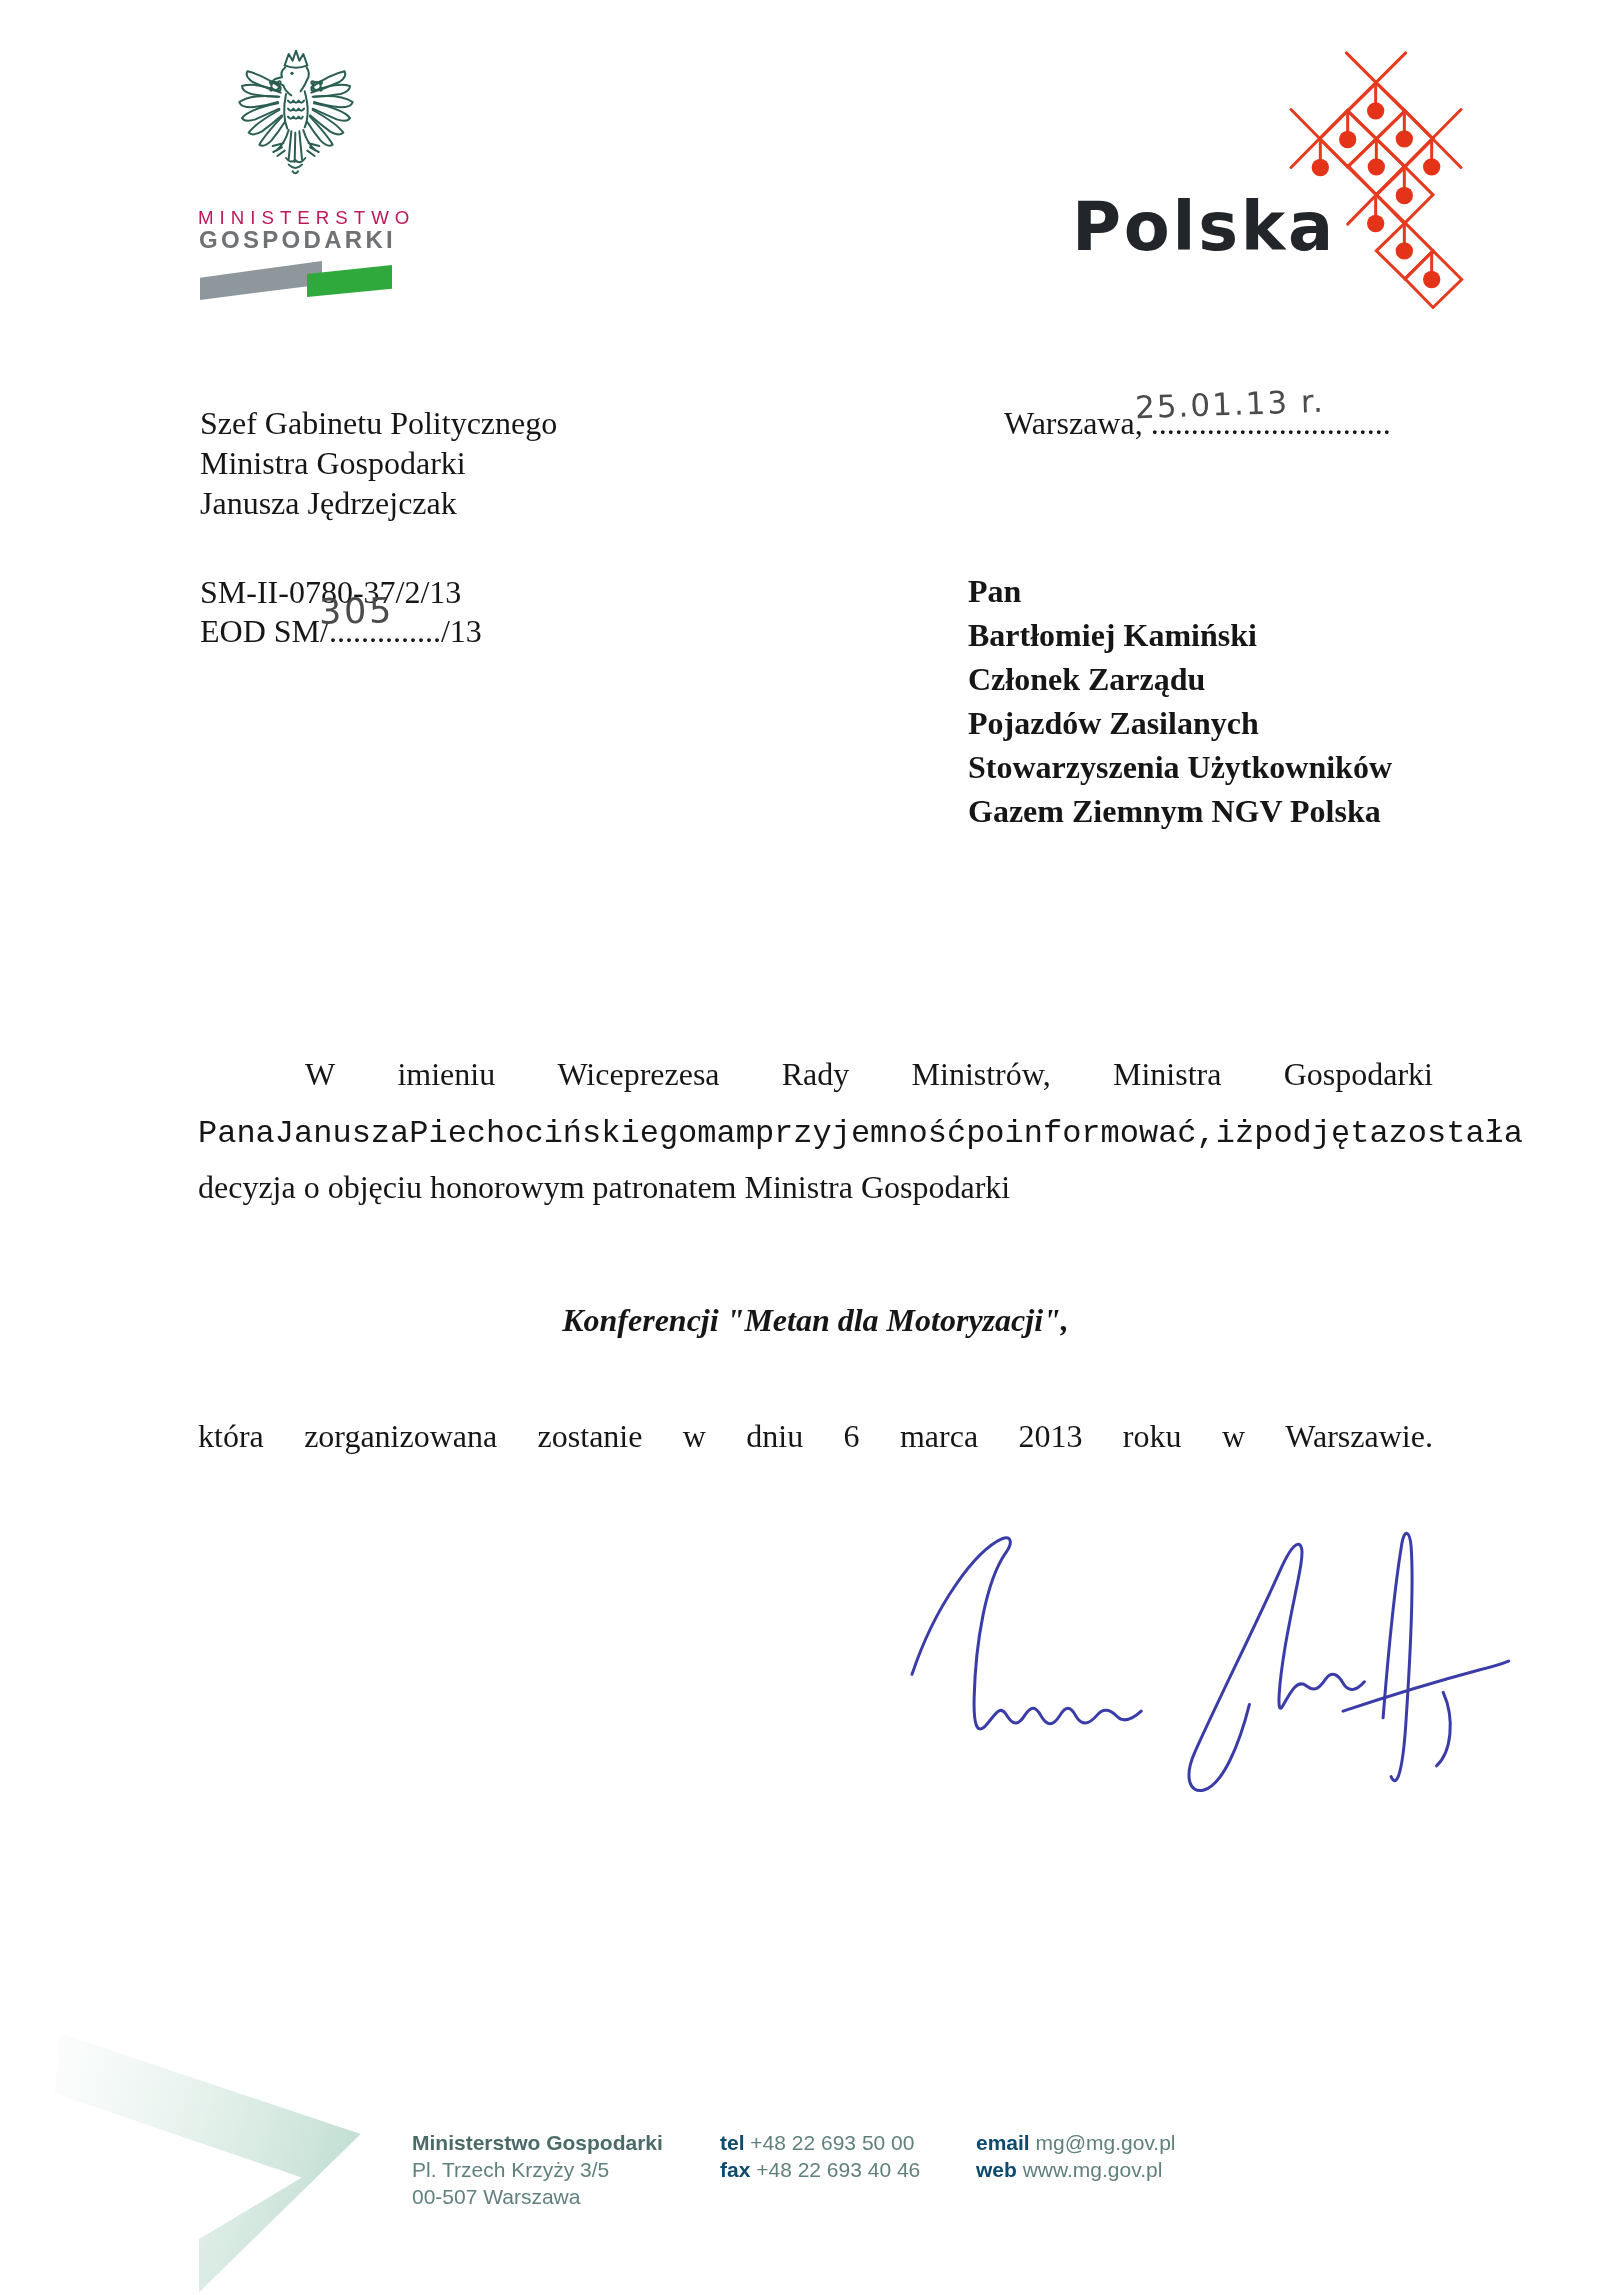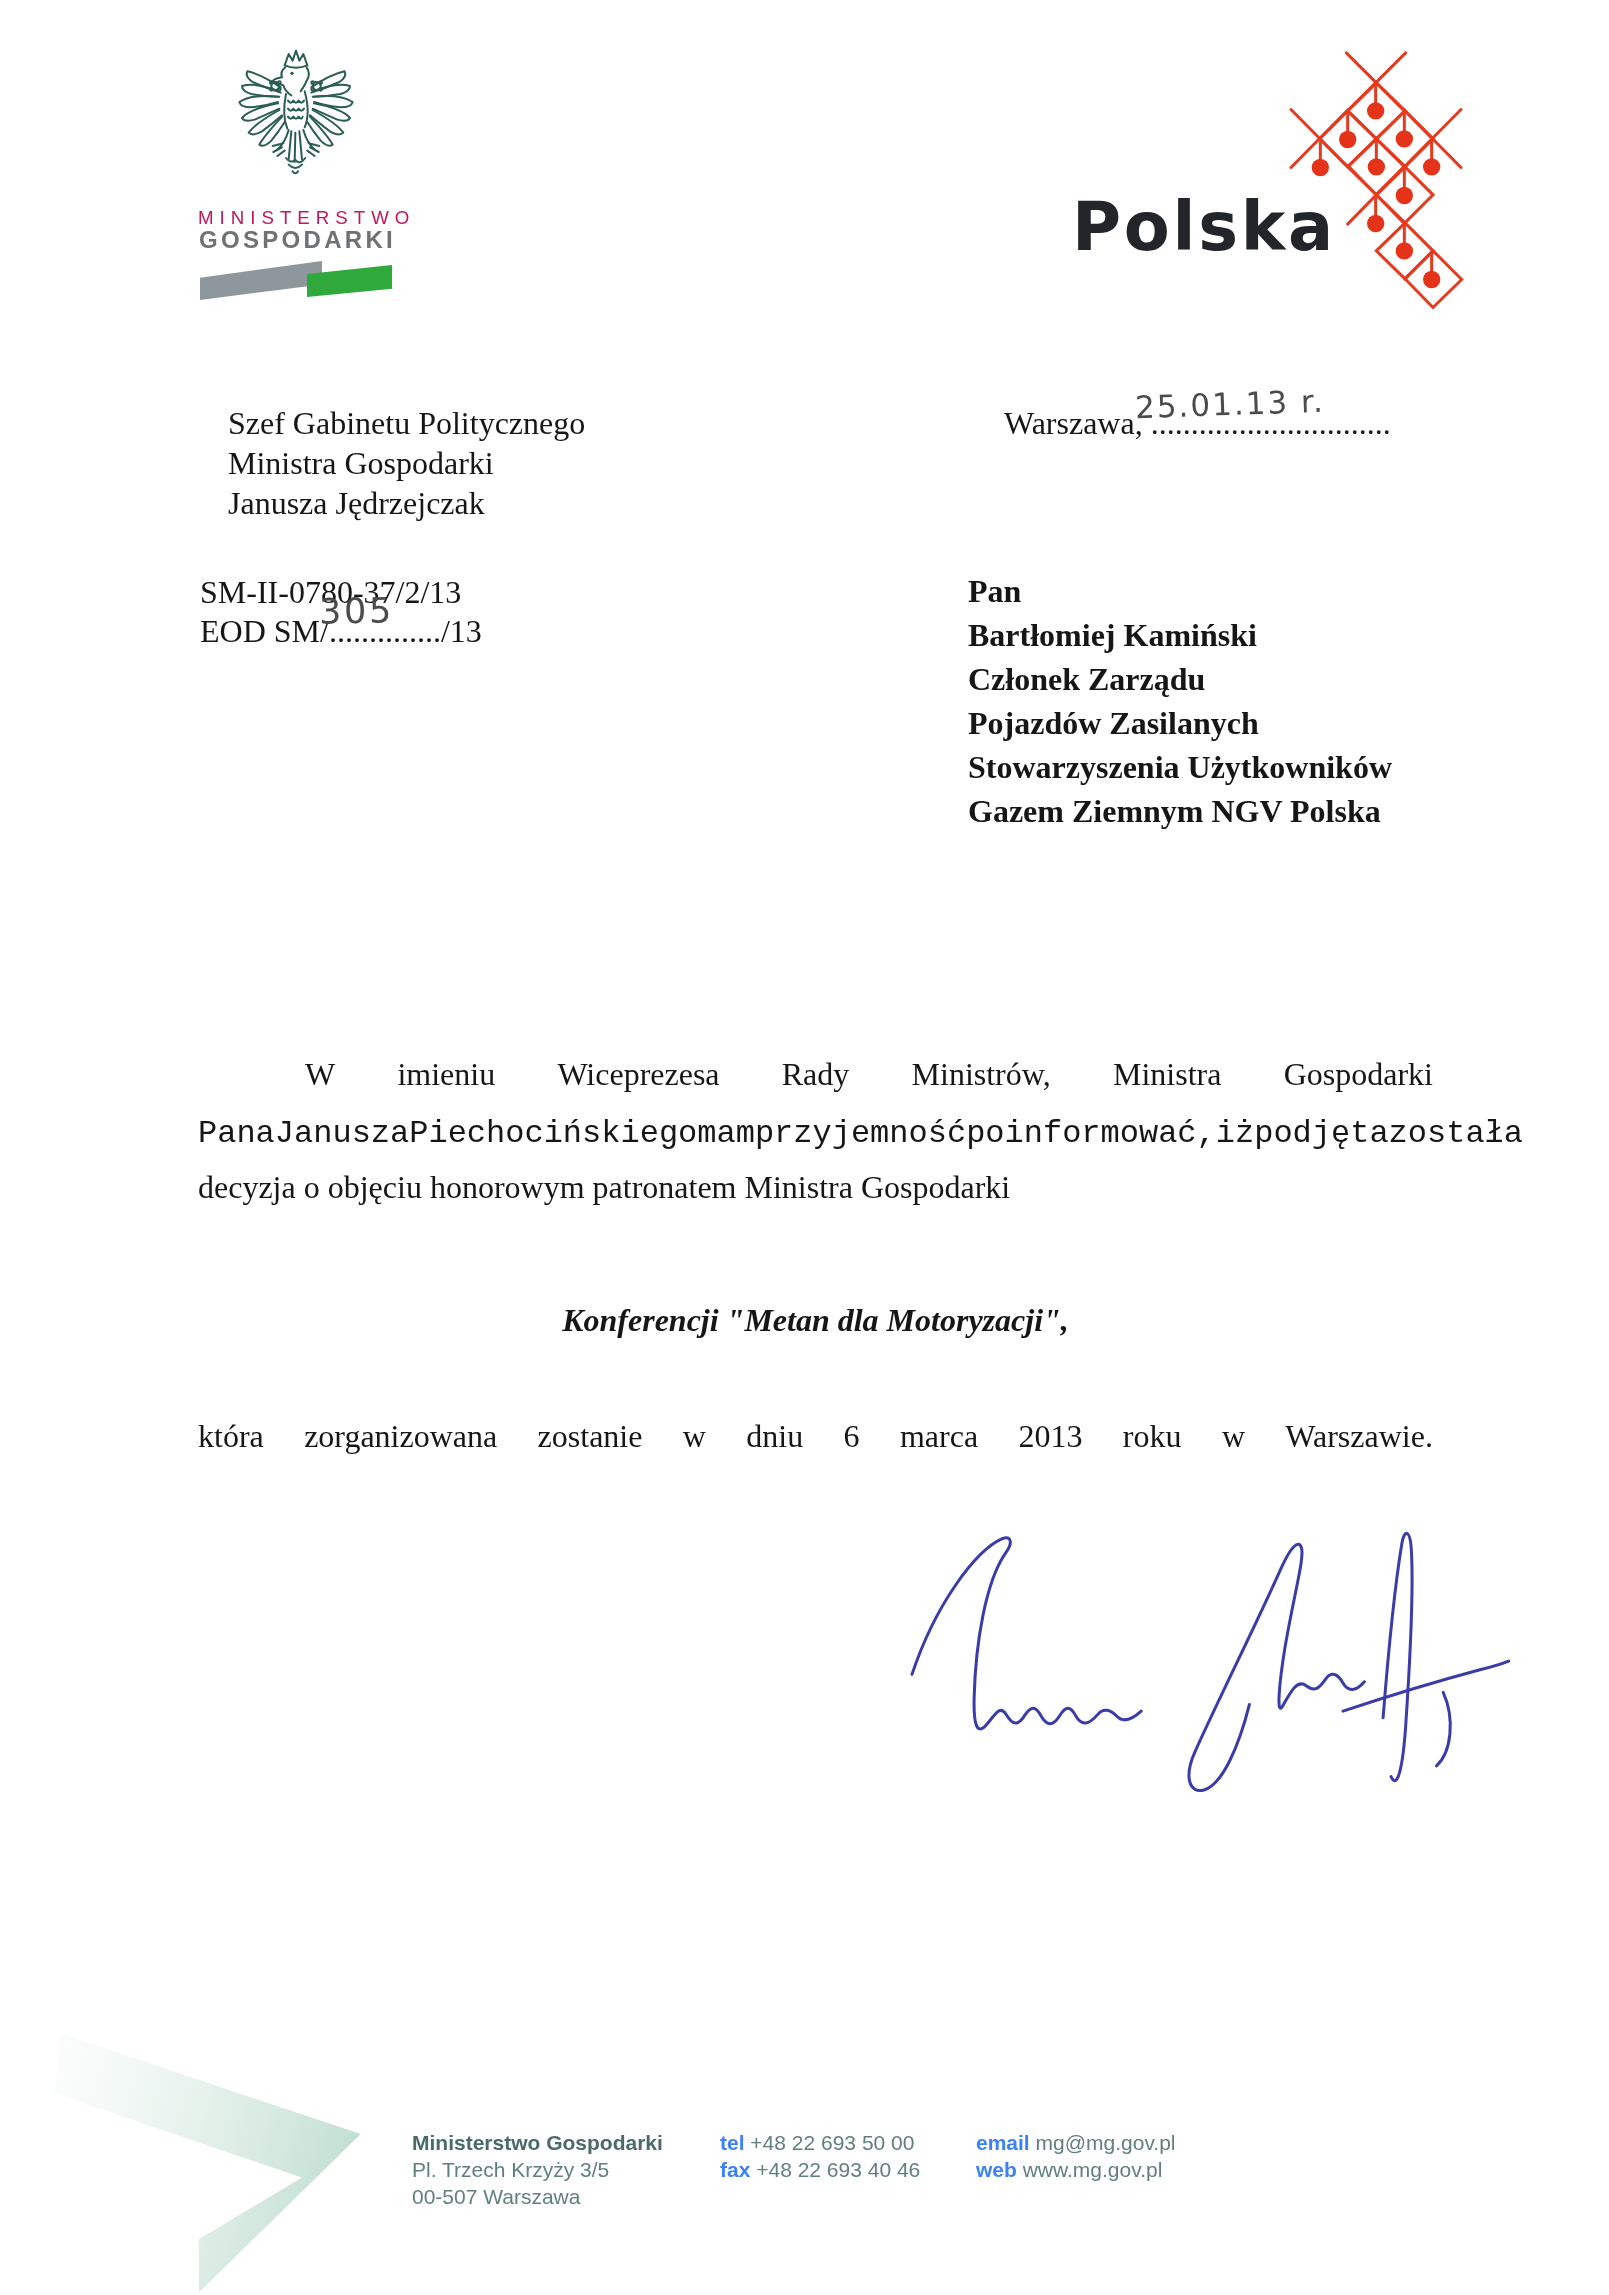--- a/index.html
+++ b/index.html
@@ -18,21 +18,21 @@
   .bar-gray{left:200px;top:261px;width:122px;height:39px;background:#8e979b;
     clip-path:polygon(0 43%,100% 0,100% 60%,0 100%);}
   .bar-green{left:307px;top:265px;width:85px;height:32px;background:#2fa83c;
     clip-path:polygon(0 28%,100% 0,100% 74%,0 100%);
     filter:drop-shadow(-2.7px -2px 0 #ffffff);}
   .polska-text{left:1072px;top:194px;font-family:"DejaVu Sans",sans-serif;
     font-weight:bold;font-size:67px;line-height:67px;letter-spacing:2.7px;color:#22262b;}
 
   
   .serif48{font-size:32px;line-height:40px;}
-  .sender{left:200px;top:403px;margin-left:28px;}
+  .sender{left:200px;top:403px;}
   .dateline{left:1004px;top:405px;font-size:32px;}
   .hand{font-family:"DejaVu Sans",sans-serif;color:#4b4b4d;}
   .hand-date{left:1135px;top:386px;font-size:31px;transform:rotate(-2deg);letter-spacing:2px;}
   .refs{left:200px;top:573px;font-size:32px;line-height:39px;}
   .hand-num{left:319px;top:591px;font-size:35px;letter-spacing:2.7px;transform:rotate(-1deg);}
   .recipient{left:968px;top:569px;font-size:32px;line-height:44px;font-weight:bold;}
 
   .bodyline{left:198px;width:1235px;font-size:32px;white-space:nowrap;}
   .jline{display:flex;justify-content:space-between;}
   .b1{top:1056px;padding-left:107px;width:1128px;}
@@ -40,21 +40,21 @@
   .b3{top:1169px;}
   .conf{top:1302px;text-align:center;font-weight:bold;font-style:italic;white-space:normal;}
   .b4{top:1418px;gap:40px;}
 
   
   .footer-col{font-family:"Liberation Sans",sans-serif;font-size:21px;
     line-height:27px;color:#60807d;top:2129px;}
   .fc1{left:412px;}
   .fc2{left:720px;}
   .fc3{left:976px;}
-  .flabel{font-weight:bold;color:#3b82f6;}
+  .flabel{font-weight:bold;color:#0c4a6e;}
   .forg{font-weight:bold;color:#4a6b68;}
 </style>
 </head>
 <body>
 
 <div class="page">
 
   <svg class="abs" style="left:226px;top:47px;" width="140" height="154" viewBox="0 0 210 230">
     <g stroke="#2b5e53" fill="none" stroke-width="3" stroke-linecap="round" stroke-linejoin="round">
 

